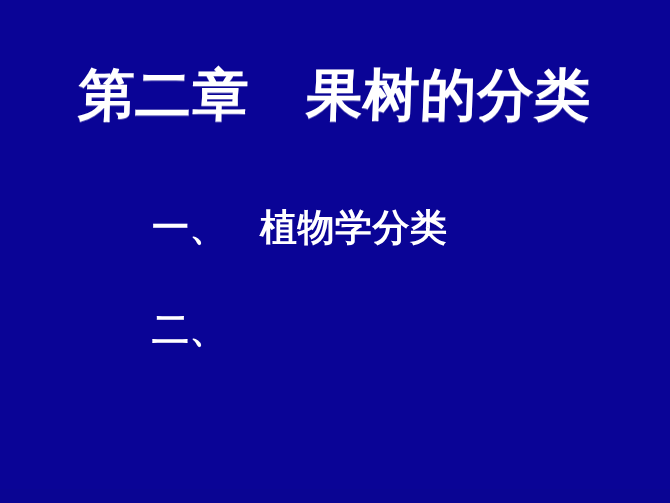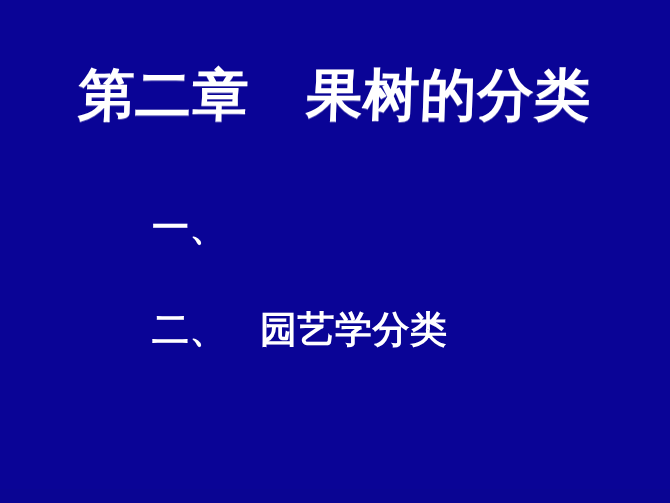--- a/index.html
+++ b/index.html
@@ -88,23 +88,23 @@
 
 <div id="slide">
 
   <div id="slide-title">第二章　果树的分类</div>
 
   <ul id="body-list">
 
     <li class="bullet-row">
       <span class="bullet-marker">一、</span>
       <span class="bullet-gap"></span>
+      <span class="bullet-text">植物学分类</span>
     </li>
 
     <li class="bullet-row">
       <span class="bullet-marker">二、</span>
       <span class="bullet-gap"></span>
-      <span class="bullet-text">园艺学分类</span>
     </li>
 
   </ul>
 
 </div>
 
 </body></html>

